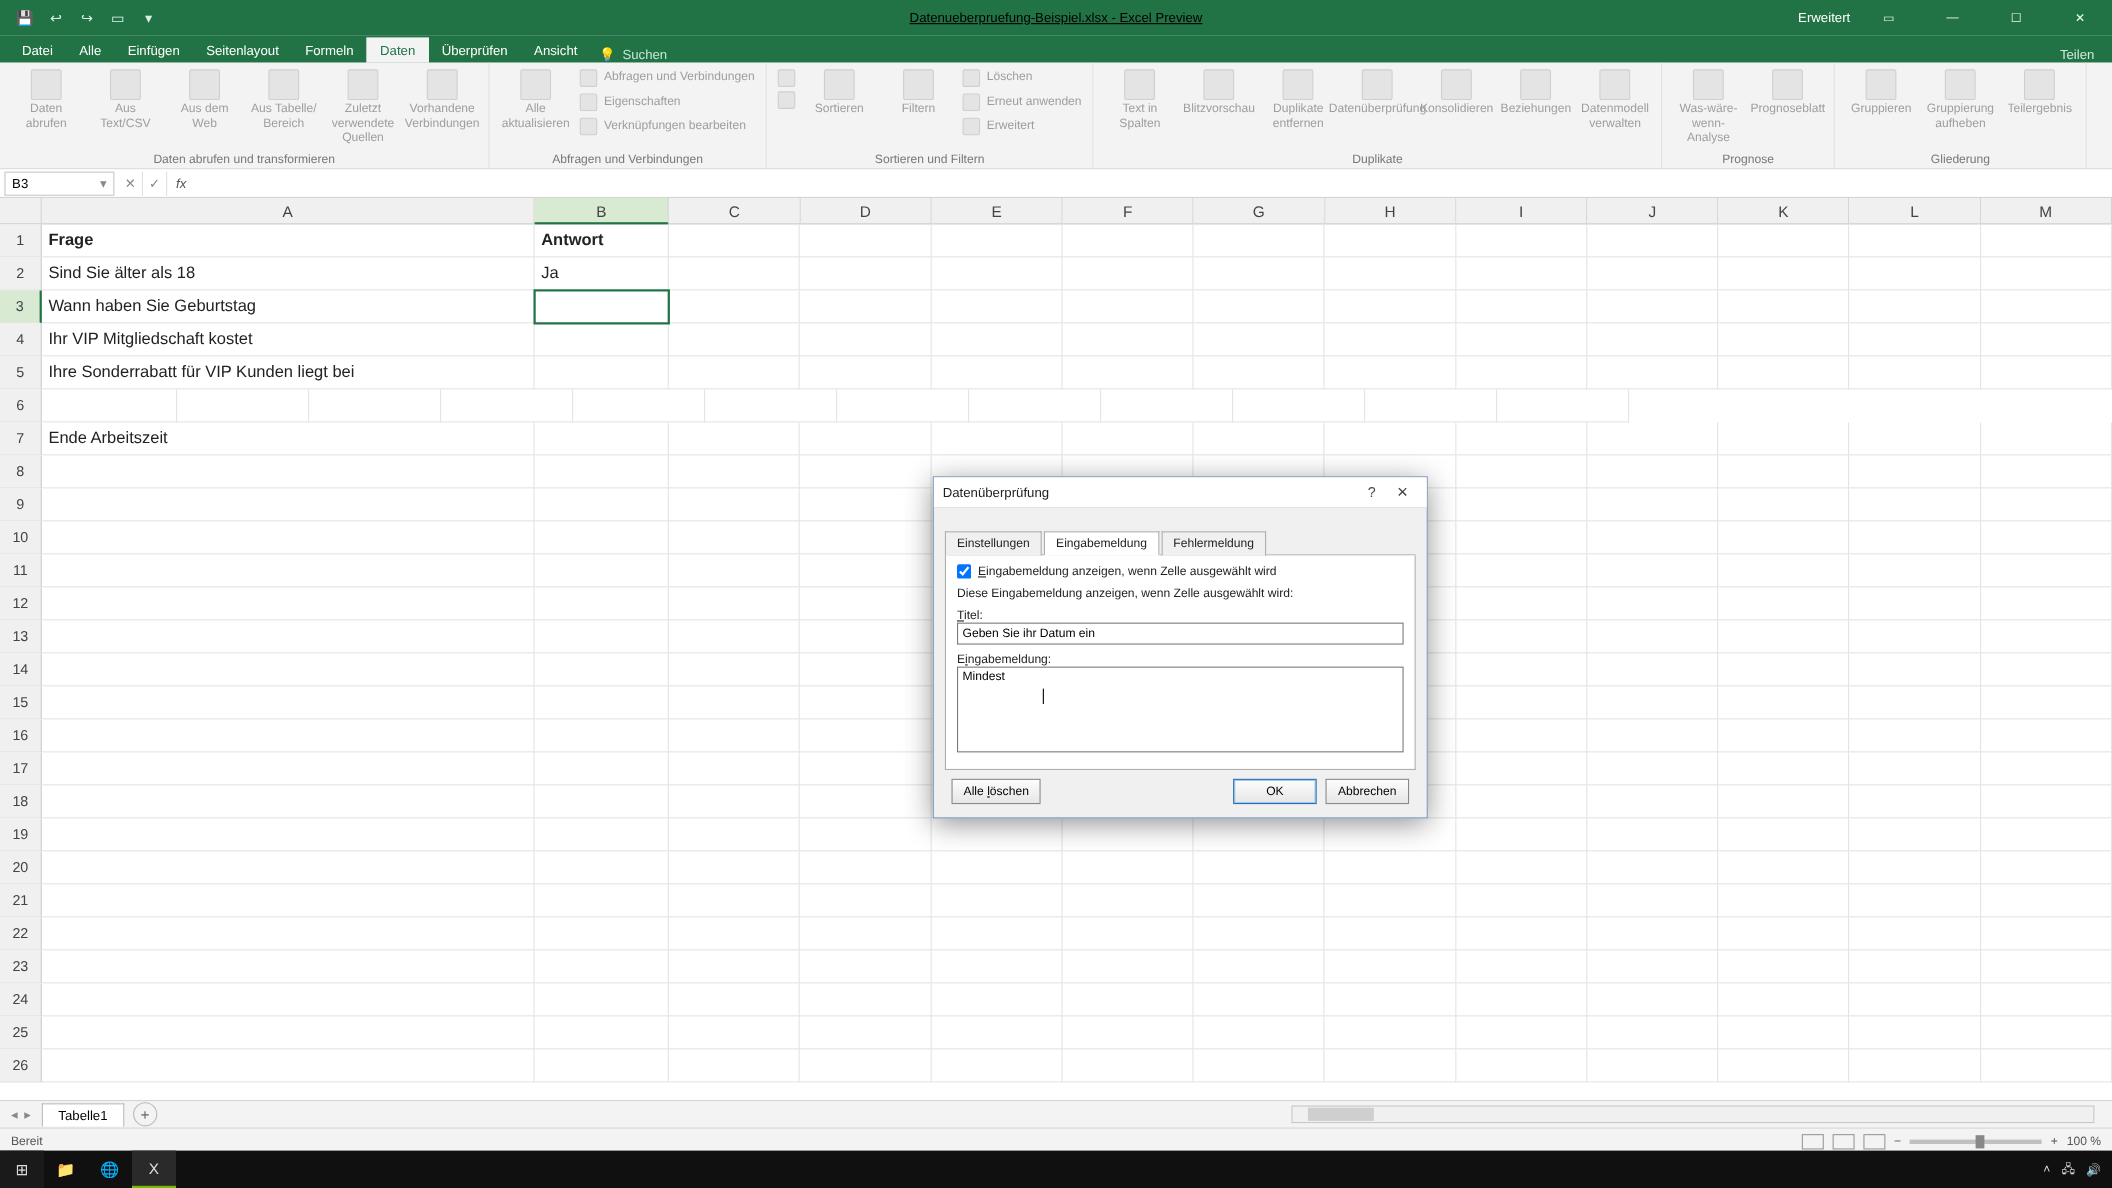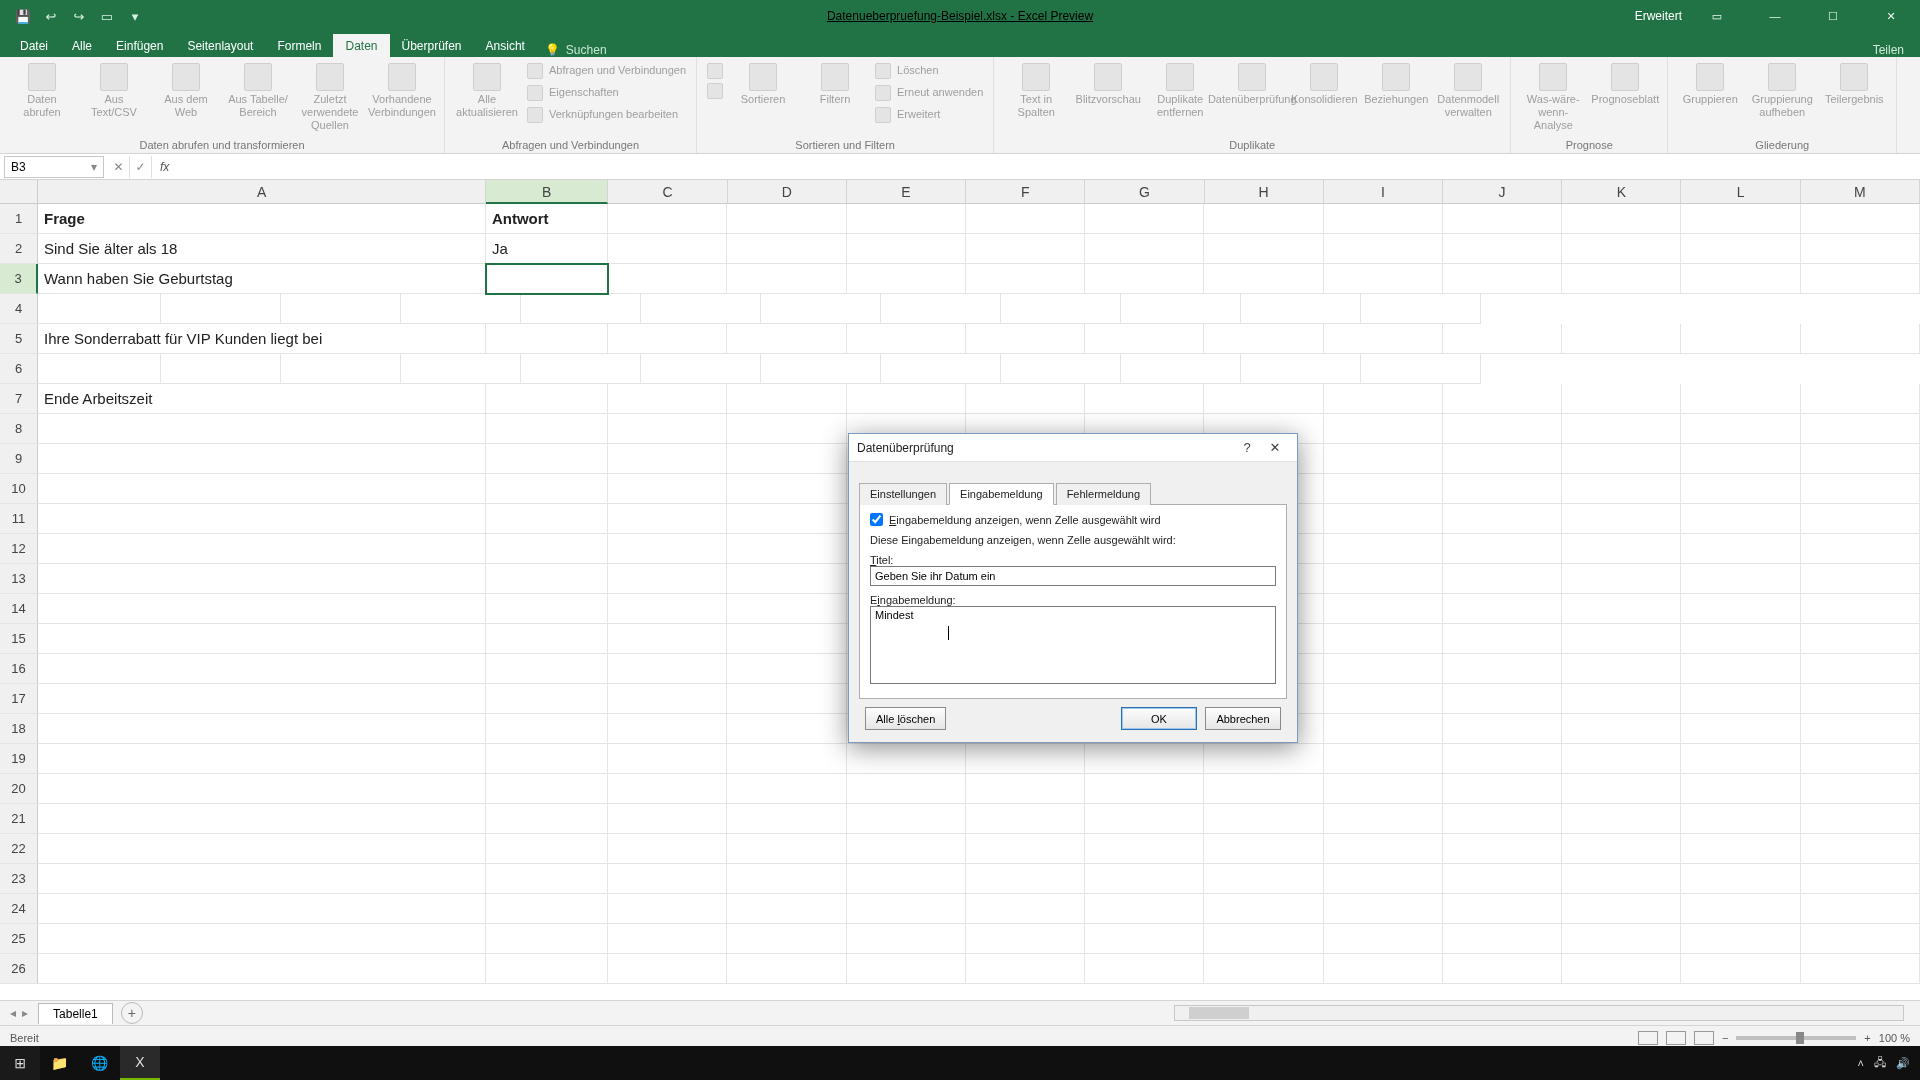--- a/index.html
+++ b/index.html
@@ -384,20 +384,21 @@
         <div class="cell" style="width: 120px;"></div>
         <div class="cell" style="width: 120px;"></div>
         <div class="cell" style="width: 120px;"></div>
         <div class="cell" style="width: 120px;"></div>
         <div class="cell" style="width: 120px;"></div>
         <div class="cell" style="width: 120px;"></div>
         <div class="cell" style="width: 120px;"></div>
         <div class="cell" style="width: 120px;"></div>
       </div>
       <div class="row">
+        <div class="cell" style="width: 451px;">Ihr VIP Mitgliedschaft kostet</div>
         <div class="cell" style="width: 123px;"></div>
         <div class="cell" style="width: 120px;"></div>
         <div class="cell" style="width: 120px;"></div>
         <div class="cell" style="width: 120px;"></div>
         <div class="cell" style="width: 120px;"></div>
         <div class="cell" style="width: 120px;"></div>
         <div class="cell" style="width: 120px;"></div>
         <div class="cell" style="width: 120px;"></div>
         <div class="cell" style="width: 120px;"></div>
         <div class="cell" style="width: 120px;"></div>

